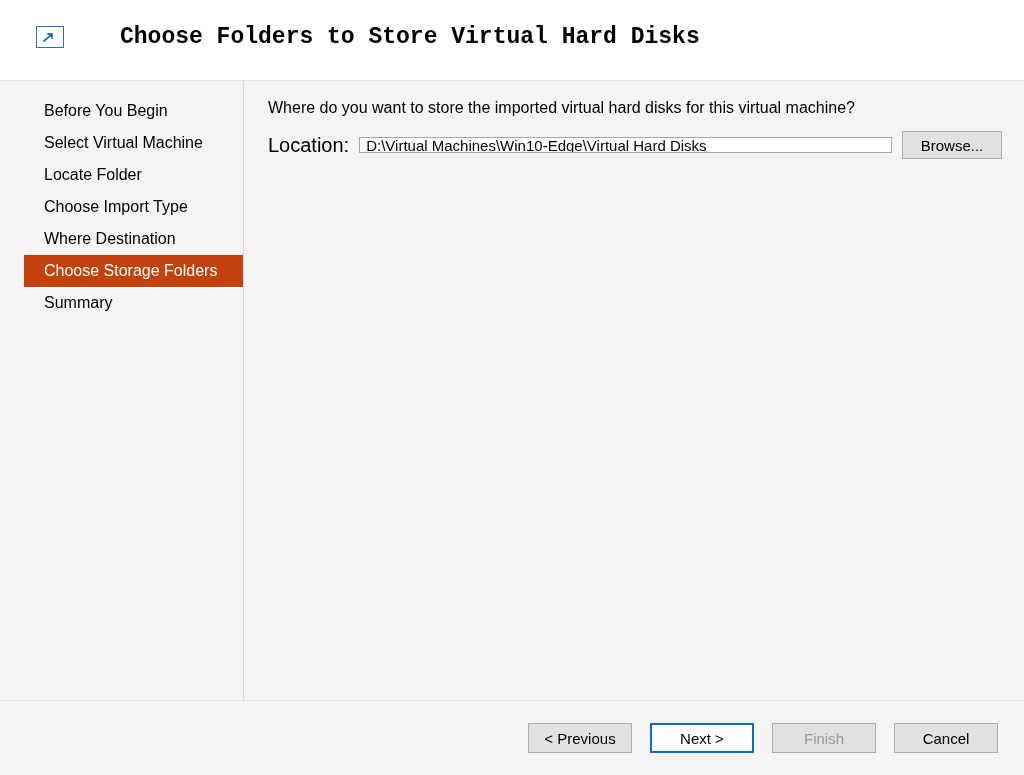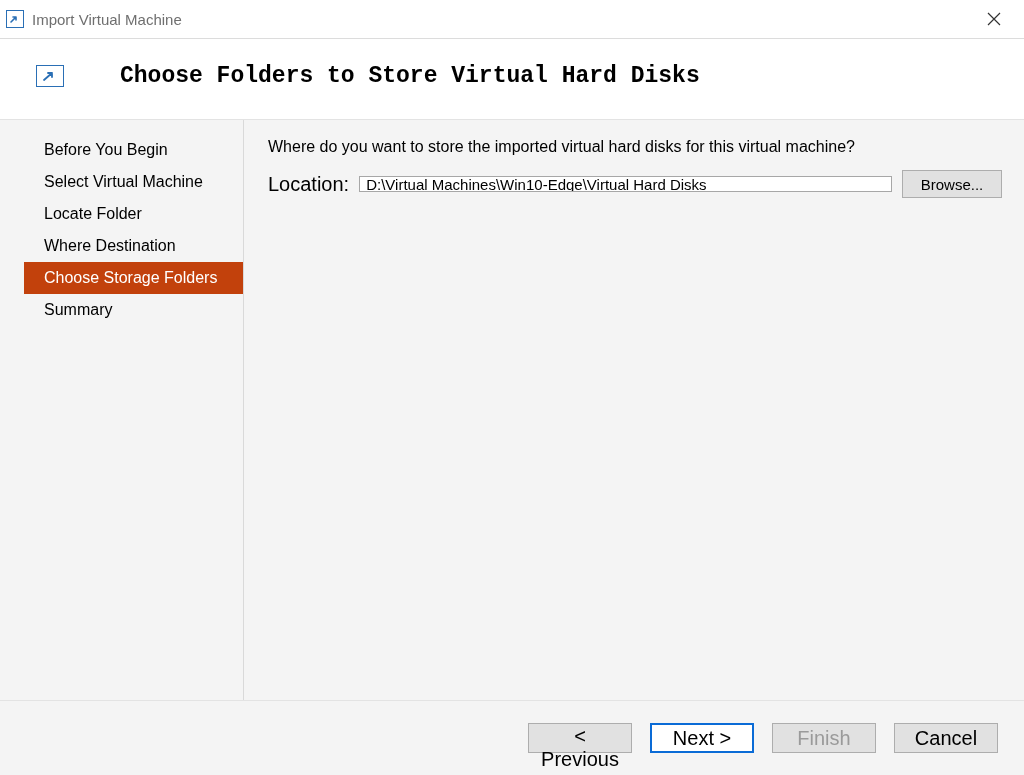--- a/index.html
+++ b/index.html
@@ -158,72 +158,56 @@
     border-top: 1px solid #e3e3e3;
     display: flex;
     align-items: center;
     justify-content: flex-end;
     padding-right: 26px;
     gap: 18px;
   }
   .footer button {
     width: 104px;
     height: 30px;
-    font-size: 20px;
+    font-size: 15px;
     font-family: inherit;
     background: #e1e1e1;
     border: 1px solid #adadad;
     color: #000;
     cursor: default;
   }
   .footer button.primary {
     background: #ffffff;
     border: 2px solid #0a6bd6;
   }
   .footer button:disabled {
     color: #9a9a9a;
   }
 </style>
 </head>
 <body>
 
 <div class="window">
 
-  <div class="titlebar">
-    <div class="titlebar-left">
-      <span class="titlebar-icon">
-        <svg width="12" height="12" viewBox="0 0 12 12">
-          <path d="M2 9 L7 4 M7 4 L4 4 M7 4 L7 7" stroke="#2a6fb5" stroke-width="1.6" fill="none" stroke-linecap="round"></path>
-        </svg>
-      </span>
-      <span>Import Virtual Machine</span>
-    </div>
-    <div class="titlebar-right">
-      <span class="close-x">
-        <svg width="16" height="16" viewBox="0 0 16 16">
-          <path d="M2 2 L14 14 M14 2 L2 14" stroke="#333" stroke-width="1.2"></path>
-        </svg>
-      </span>
-    </div>
-  </div>
 
   <div class="header">
     <span class="header-icon">
       <svg width="18" height="14" viewBox="0 0 18 14">
         <path d="M3 11 L11 4 M11 4 L7 4 M11 4 L11 8" stroke="#2a6fb5" stroke-width="1.8" fill="none" stroke-linecap="round"></path>
       </svg>
     </span>
     <div class="header-title">Choose Folders to Store Virtual Hard Disks</div>
   </div>
 
   <div class="body">
     <div class="sidebar">
       <div class="step">Before You Begin</div>
       <div class="step">Select Virtual Machine</div>
       <div class="step">Locate Folder</div>
+      <div class="step">Choose Import Type</div>
       <div class="step">Where Destination</div>
       <div class="step selected">Choose Storage Folders</div>
       <div class="step">Summary</div>
     </div>
 
     <div class="content">
       <div class="question">Where do you want to store the imported virtual hard disks for this virtual machine?</div>
       <div class="location-row">
         <span class="location-label">Location:</span>
         <input class="location-input" type="text" value="D:\Virtual Machines\Win10-Edge\Virtual Hard Disks" style="">

